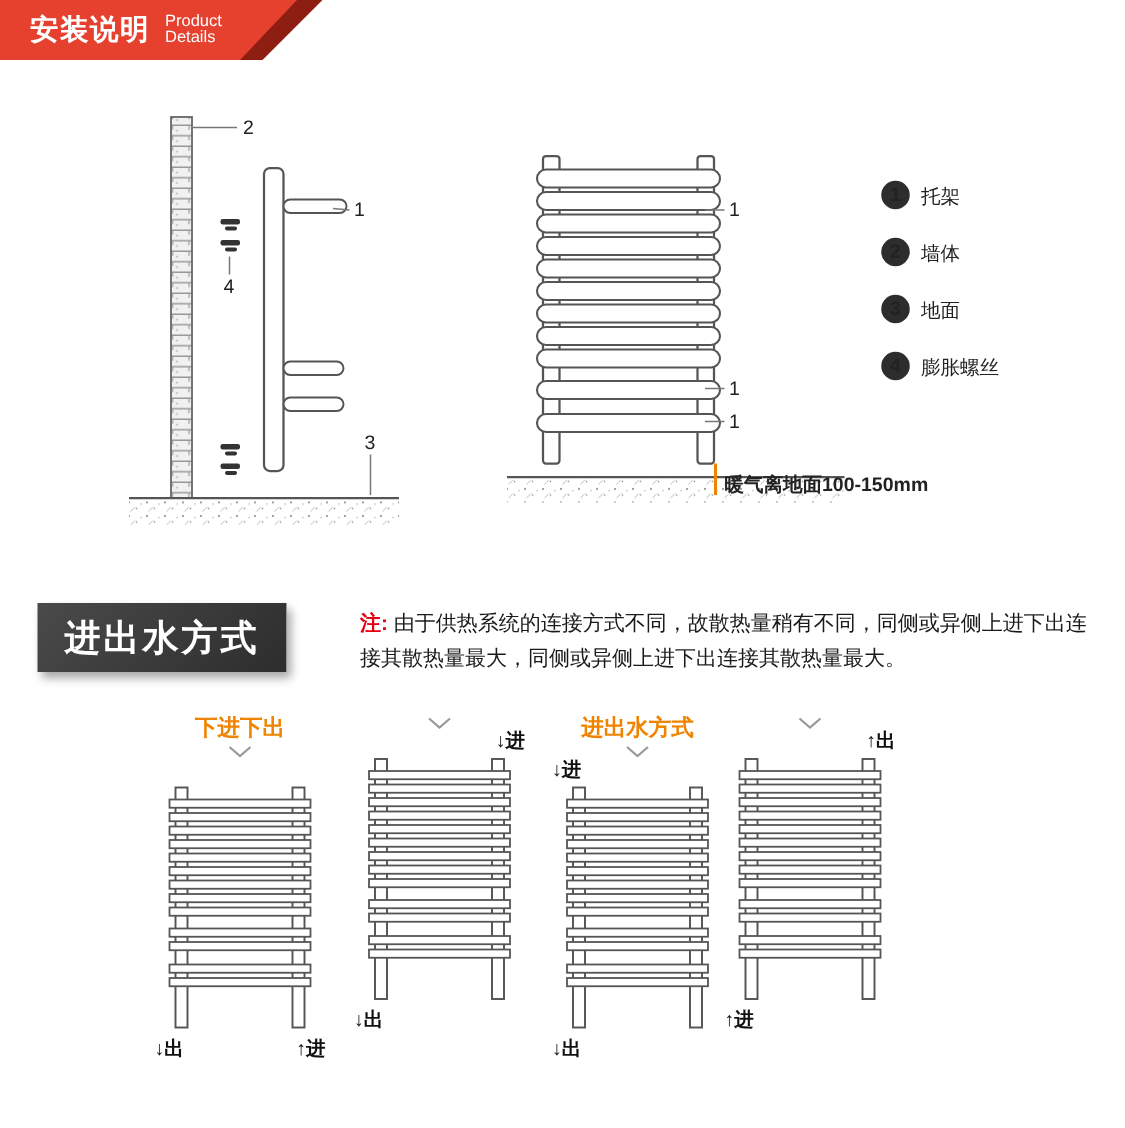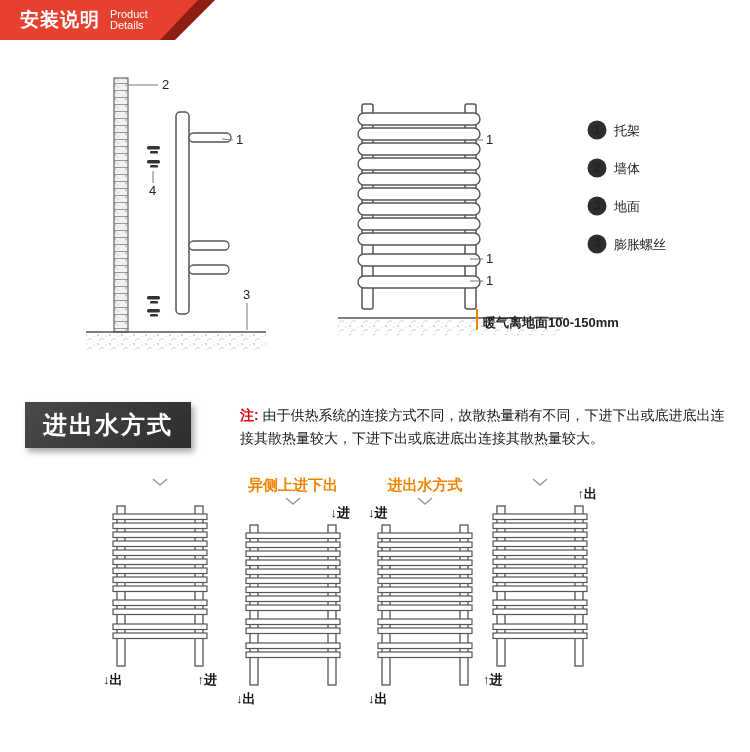--- a/index.html
+++ b/index.html
@@ -186,41 +186,41 @@
       </g>
       <g>
         <circle cx="597" cy="244" r="9.5" fill="#2d2d2d"></circle>
         <text x="597" y="248" fill="#fff" font-size="11" font-weight="bold" text-anchor="middle">4</text>
         <text x="614" y="249" font-size="15" fill="#333">膨胀螺丝</text>
       </g>
     </g>
   </svg>
 
   <div class="flow-title">进出水方式</div>
-  <p class="flow-note"><span class="note-label">注:</span> <span>由于供热系统的连接方式不同，故散热量稍有不同，下进下出或底进底出连接其散热量较大，下进下出或底进底出连接其散热量较大。</span></p>
+  <p class="flow-note"><span class="note-label">注:</span> <span>由于供热系统的连接方式不同，故散热量稍有不同，同侧或异侧上进下出连接其散热量最大，同侧或异侧上进下出连接其散热量最大。</span></p>
 
   <div class="method m1">
+    <div class="method-label">下进下出</div>
     <svg class="chevron" width="16" height="8">
         <polyline points="1,1 8,7 15,1" fill="none" stroke="#999" stroke-width="1.5"></polyline>
       </svg>
     <div class="arrow-row">
       <span class="slot tl"></span>
       <span class="slot tr"></span>
     </div>
     <svg class="rad-svg" width="100" height="165">
         <use href="#rad"></use>
       </svg>
     <div class="arrow-row">
       <span class="slot bl">↓出</span>
       <span class="slot br">↑进</span>
     </div>
   </div>
 
   <div class="method m2">
-    <div class="method-label">异侧上进下出</div>
     <svg class="chevron" width="16" height="8">
         <polyline points="1,1 8,7 15,1" fill="none" stroke="#999" stroke-width="1.5"></polyline>
       </svg>
     <div class="arrow-row">
       <span class="slot tl"></span>
       <span class="slot tr">↓进</span>
     </div>
     <svg class="rad-svg" width="100" height="165">
         <use href="#rad"></use>
       </svg>

